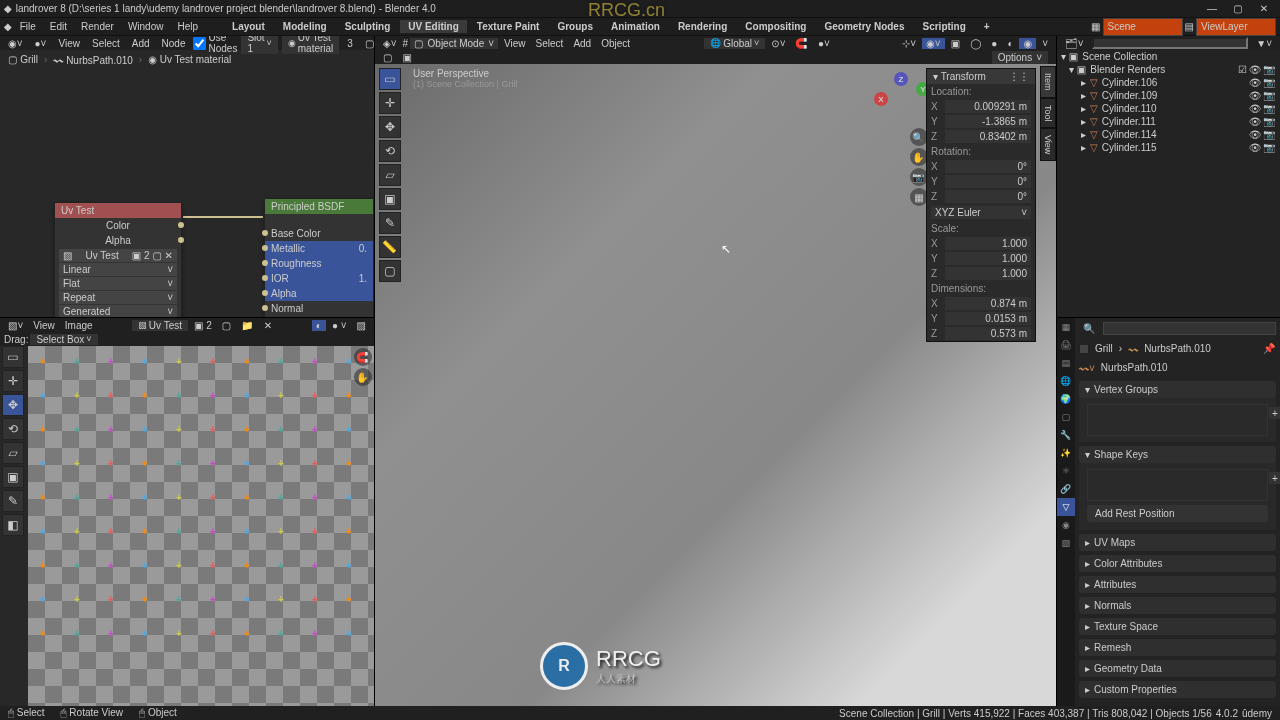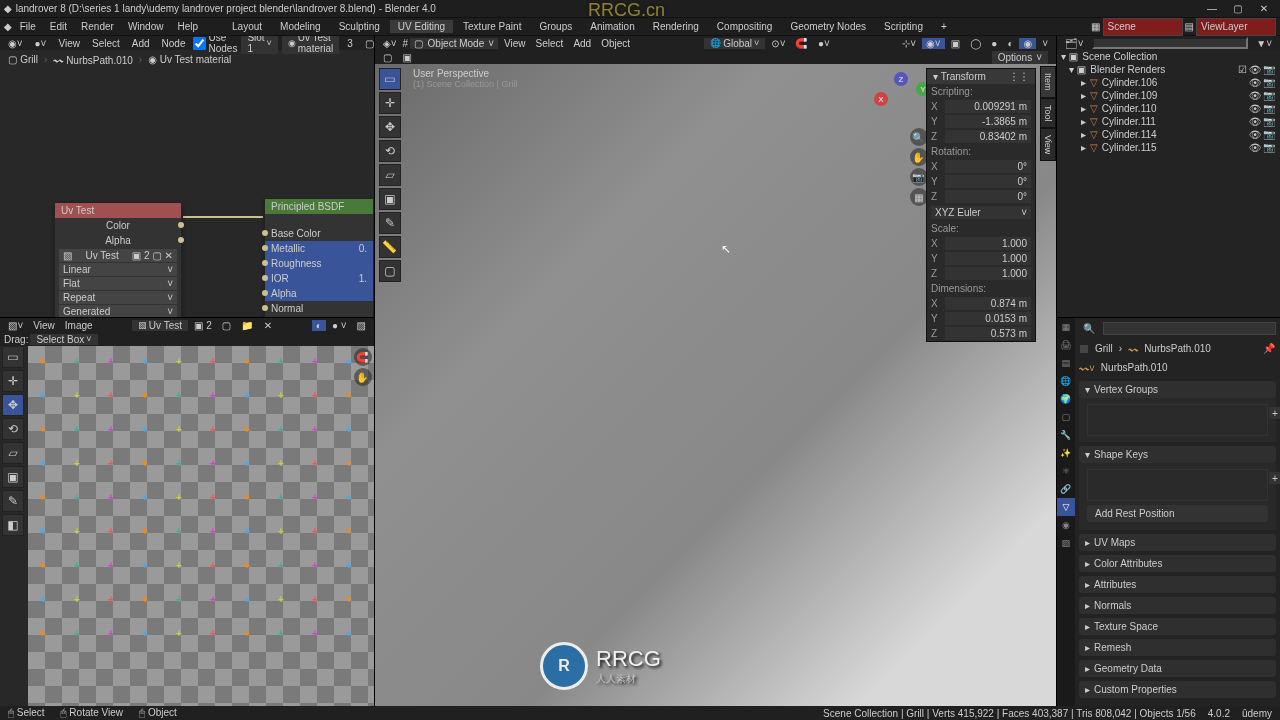--- a/index.html
+++ b/index.html
@@ -3,23 +3,23 @@
 <meta charset="utf-8">
 <style>
 * { margin: 0; padding: 0; box-sizing: border-box; font-family: sans-serif; font-size: 10px; color: #ccc; }
 body { background: #232323; width: 1280px; height: 720px; overflow: hidden; position: relative; }
 .titlebar { height: 18px; background: #1e1e1e; display: flex; align-items: center; padding: 0 4px; border-bottom: 1px solid #111; }
 .titlebar .left { flex: 1; display: flex; gap: 4px; align-items: center; }
 .titlebar .right { display: flex; gap: 2px; }
 .win-btn { width: 24px; height: 14px; display: flex; align-items: center; justify-content: center; cursor: pointer; }
 .topmenu { height: 18px; background: #1e1e1e; display: flex; align-items: center; padding: 0 4px; gap: 2px; border-bottom: 1px solid #111; }
 .menu-item { padding: 1px 6px; cursor: pointer; }
-.workspace-tab { padding: 1px 8px; cursor: pointer; }
+.workspace-tab { padding: 1px 8px; cursor: pointer; font-weight: bold; }
 .workspace-tab.active { background: #3a3a3a; }
-.scene-field { width: 80px; height: 18px; background: #7f1d1d; border: 1px solid #444; padding: 0 4px; }
+.scene-field { width: 80px; height: 18px; background: #c2410c; border: 1px solid #444; padding: 0 4px; }
 .main-grid { position: absolute; top: 36px; left: 0; right: 0; bottom: 14px; display: grid; grid-template-columns: 375px 682px 223px; grid-template-rows: 1fr 1fr; }
 .nodes-area { grid-column: 1; grid-row: 1; background: #282828; position: relative; border-right: 1px solid #000; border-bottom: 1px solid #000; overflow: hidden; }
 .node-header { height: 14px; background: #202020; display: flex; align-items: center; gap: 4px; padding: 0 4px; }
 .hdr-btn { padding: 0 4px; cursor: pointer; }
 .breadcrumb { height: 18px; display: flex; align-items: center; gap: 6px; padding: 0 8px; font-size: 9px; color: #aaa; }
 .bc-sep { color: #666; }
 .node { position: absolute; background: #333; border: 1px solid #222; border-radius: 3px; box-shadow: 0 2px 4px rgba(0,0,0,.4); }
 .node-title { padding: 2px 6px; font-size: 9px; }
 .node.tex .node-title { background: #a05050; }
 .node.shader .node-title { background: #4a7a3a; }
@@ -82,21 +82,21 @@
 .props-body { flex: 1; padding: 4px; font-size: 9px; overflow-y: auto; }
 .pb-hdr { display: flex; gap: 6px; align-items: center; padding: 2px 0; color: #ddd; }
 .pb-sq { width: 10px; height: 10px; background: #444; border: 1px solid #222; }
 .panel { margin: 4px 0; }
 .panel-h { background: #2f2f2f; padding: 3px 6px; display: flex; gap: 4px; align-items: center; cursor: pointer; border-radius: 3px; }
 .panel-b { padding: 4px 8px; background: #292929; }
 .add-rest { background: #333; padding: 3px 8px; margin: 4px 0; text-align: left; border-radius: 3px; }
 .drop-zone { background: #2a2a2a; border: 1px solid #333; height: 32px; margin: 2px 0; position: relative; }
 .plus-end { position: absolute; right: -14px; top: 2px; width: 12px; height: 12px; background: #333; display: flex; align-items: center; justify-content: center; }
 .statusbar { position: absolute; bottom: 0; left: 0; right: 0; height: 14px; background: #202020; display: flex; align-items: center; padding: 0 8px; gap: 16px; font-size: 9px; color: #999; }
-.statusbar .right { margin-left: auto; display: flex; gap: 12px; }
+.statusbar .right { margin-left: auto; display: flex; gap: 4px; }
 .watermark { position: absolute; top: 0; left: 588px; color: #fde047; font-size: 18px; z-index: 50; opacity: .5; text-shadow: 0 0 4px #000; }
 .logo-wm { position: absolute; bottom: 30px; left: 540px; z-index: 50; display: flex; align-items: center; gap: 8px; opacity: .85; }
 .logo-wm .circ { width: 48px; height: 48px; border-radius: 50%; background: #1a6aaa; border: 3px solid #fff; display: flex; align-items: center; justify-content: center; color: #fff; font-size: 16px; font-weight: bold; }
 .logo-wm .txt { color: #fff; font-size: 22px; text-shadow: 2px 2px 3px #000; }
 .field-sel { background: #333; padding: 0 6px; font-size: 9px; display: flex; align-items: center; gap: 2px; }
 .node-field { background: #444; margin: 1px 4px; padding: 1px 4px; font-size: 9px; display: flex; justify-content: space-between; }
 .cursor { position: absolute; top: 206px; left: 346px; z-index: 20; color: #fff; font-size: 12px; }
 </style>
 </head>
 <body>
@@ -437,21 +437,21 @@
   <div class="right-tab">
     <div class="rt a">Item</div>
     <div class="rt">Tool</div>
     <div class="rt">View</div>
   </div>
   <div class="npanel">
     <div class="np-hdr">
           <span>▾ <span>Transform</span></span>
           <span>⋮⋮</span>
         </div>
-    <div class="np-sec">Scripting:</div>
+    <div class="np-sec">Location:</div>
     <div class="np-row">
           <span class="lab">X</span>
           <span class="val">0.009291 m</span>
         </div>
     <div class="np-row">
           <span class="lab">Y</span>
           <span class="val">-1.3865 m</span>
         </div>
     <div class="np-row">
           <span class="lab">Z</span>

